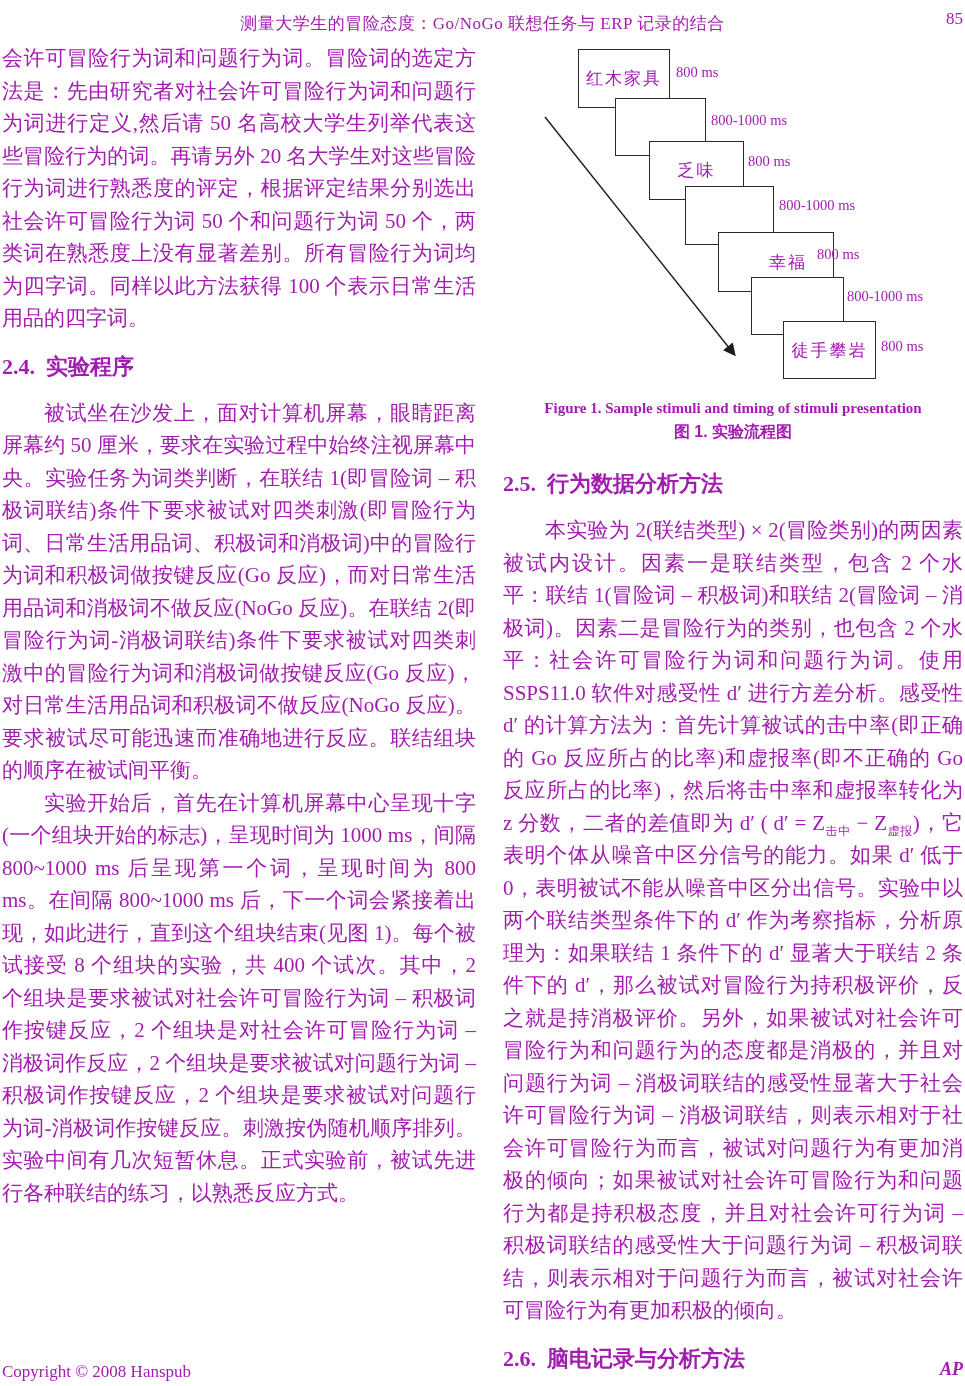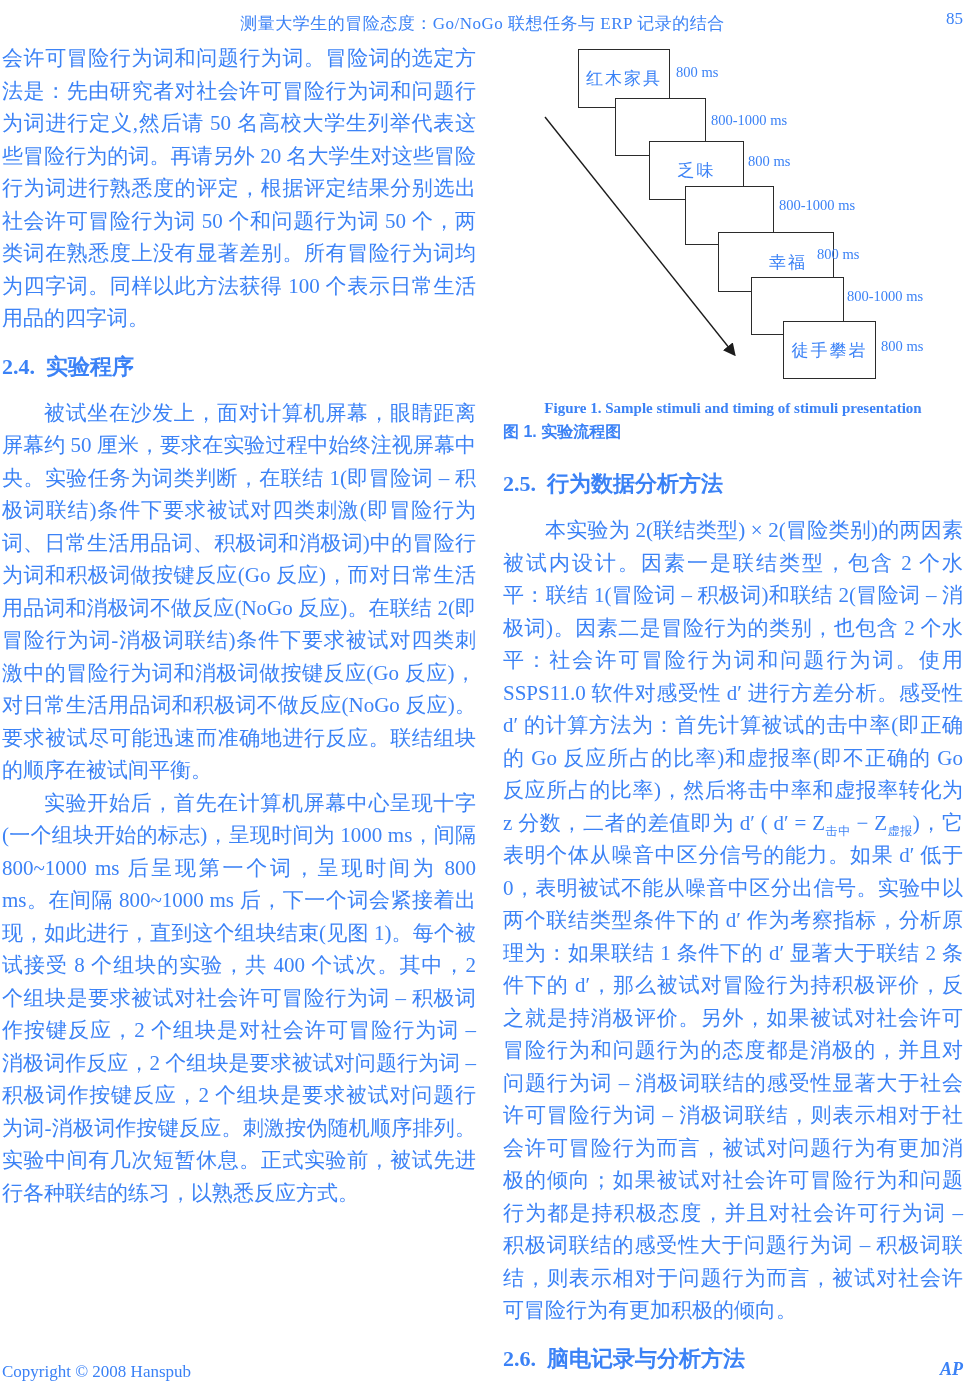--- a/index.html
+++ b/index.html
@@ -1,18 +1,18 @@
 <!DOCTYPE html>
 <html><head>
 <meta charset="utf-8">
 <style>
   html,body { margin:0; padding:0; background:#ffffff; }
   .page {
     position:relative; width:965px; height:1386px; margin:0 auto;
-    background:#ffffff; color:#3b82f6;
+    background:#ffffff; color:#a21caf;
     font-family:"Liberation Serif","DejaVu Serif",serif;
     overflow:hidden;
   }
   
   .paper-title {
     position:absolute; top:12px; left:0; right:0;
     text-align:center; font-size:17px; letter-spacing:0.5px;
   }
   .page-number { position:absolute; top:9px; right:2px; font-size:17px; }
 
@@ -60,21 +60,21 @@
   .t4 { left:239px; top:157px; }
   .t5 { left:277px; top:206px; }
   .t6 { left:307px; top:248px; }
   .t7 { left:341px; top:298px; }
 
   .fig-caption-en {
     margin-top:11px; text-align:center; font-weight:bold; font-size:15px;
     line-height:20px;
   }
   .fig-caption-zh {
-    margin-top:3px; text-align:left; font-weight:bold; font-size:16px;
+    margin-top:3px; text-align:center; font-weight:bold; font-size:16px;
     line-height:22px; font-family:"Liberation Sans","DejaVu Sans",sans-serif;
   }
   .col-right .section-heading.first { margin-top:26px; }
 
   
   .footer-copyright {
     position:absolute; left:2px; bottom:4px; font-size:17px;
   }
   .footer-mark {
     position:absolute; right:2px; bottom:6px; font-size:18px;

